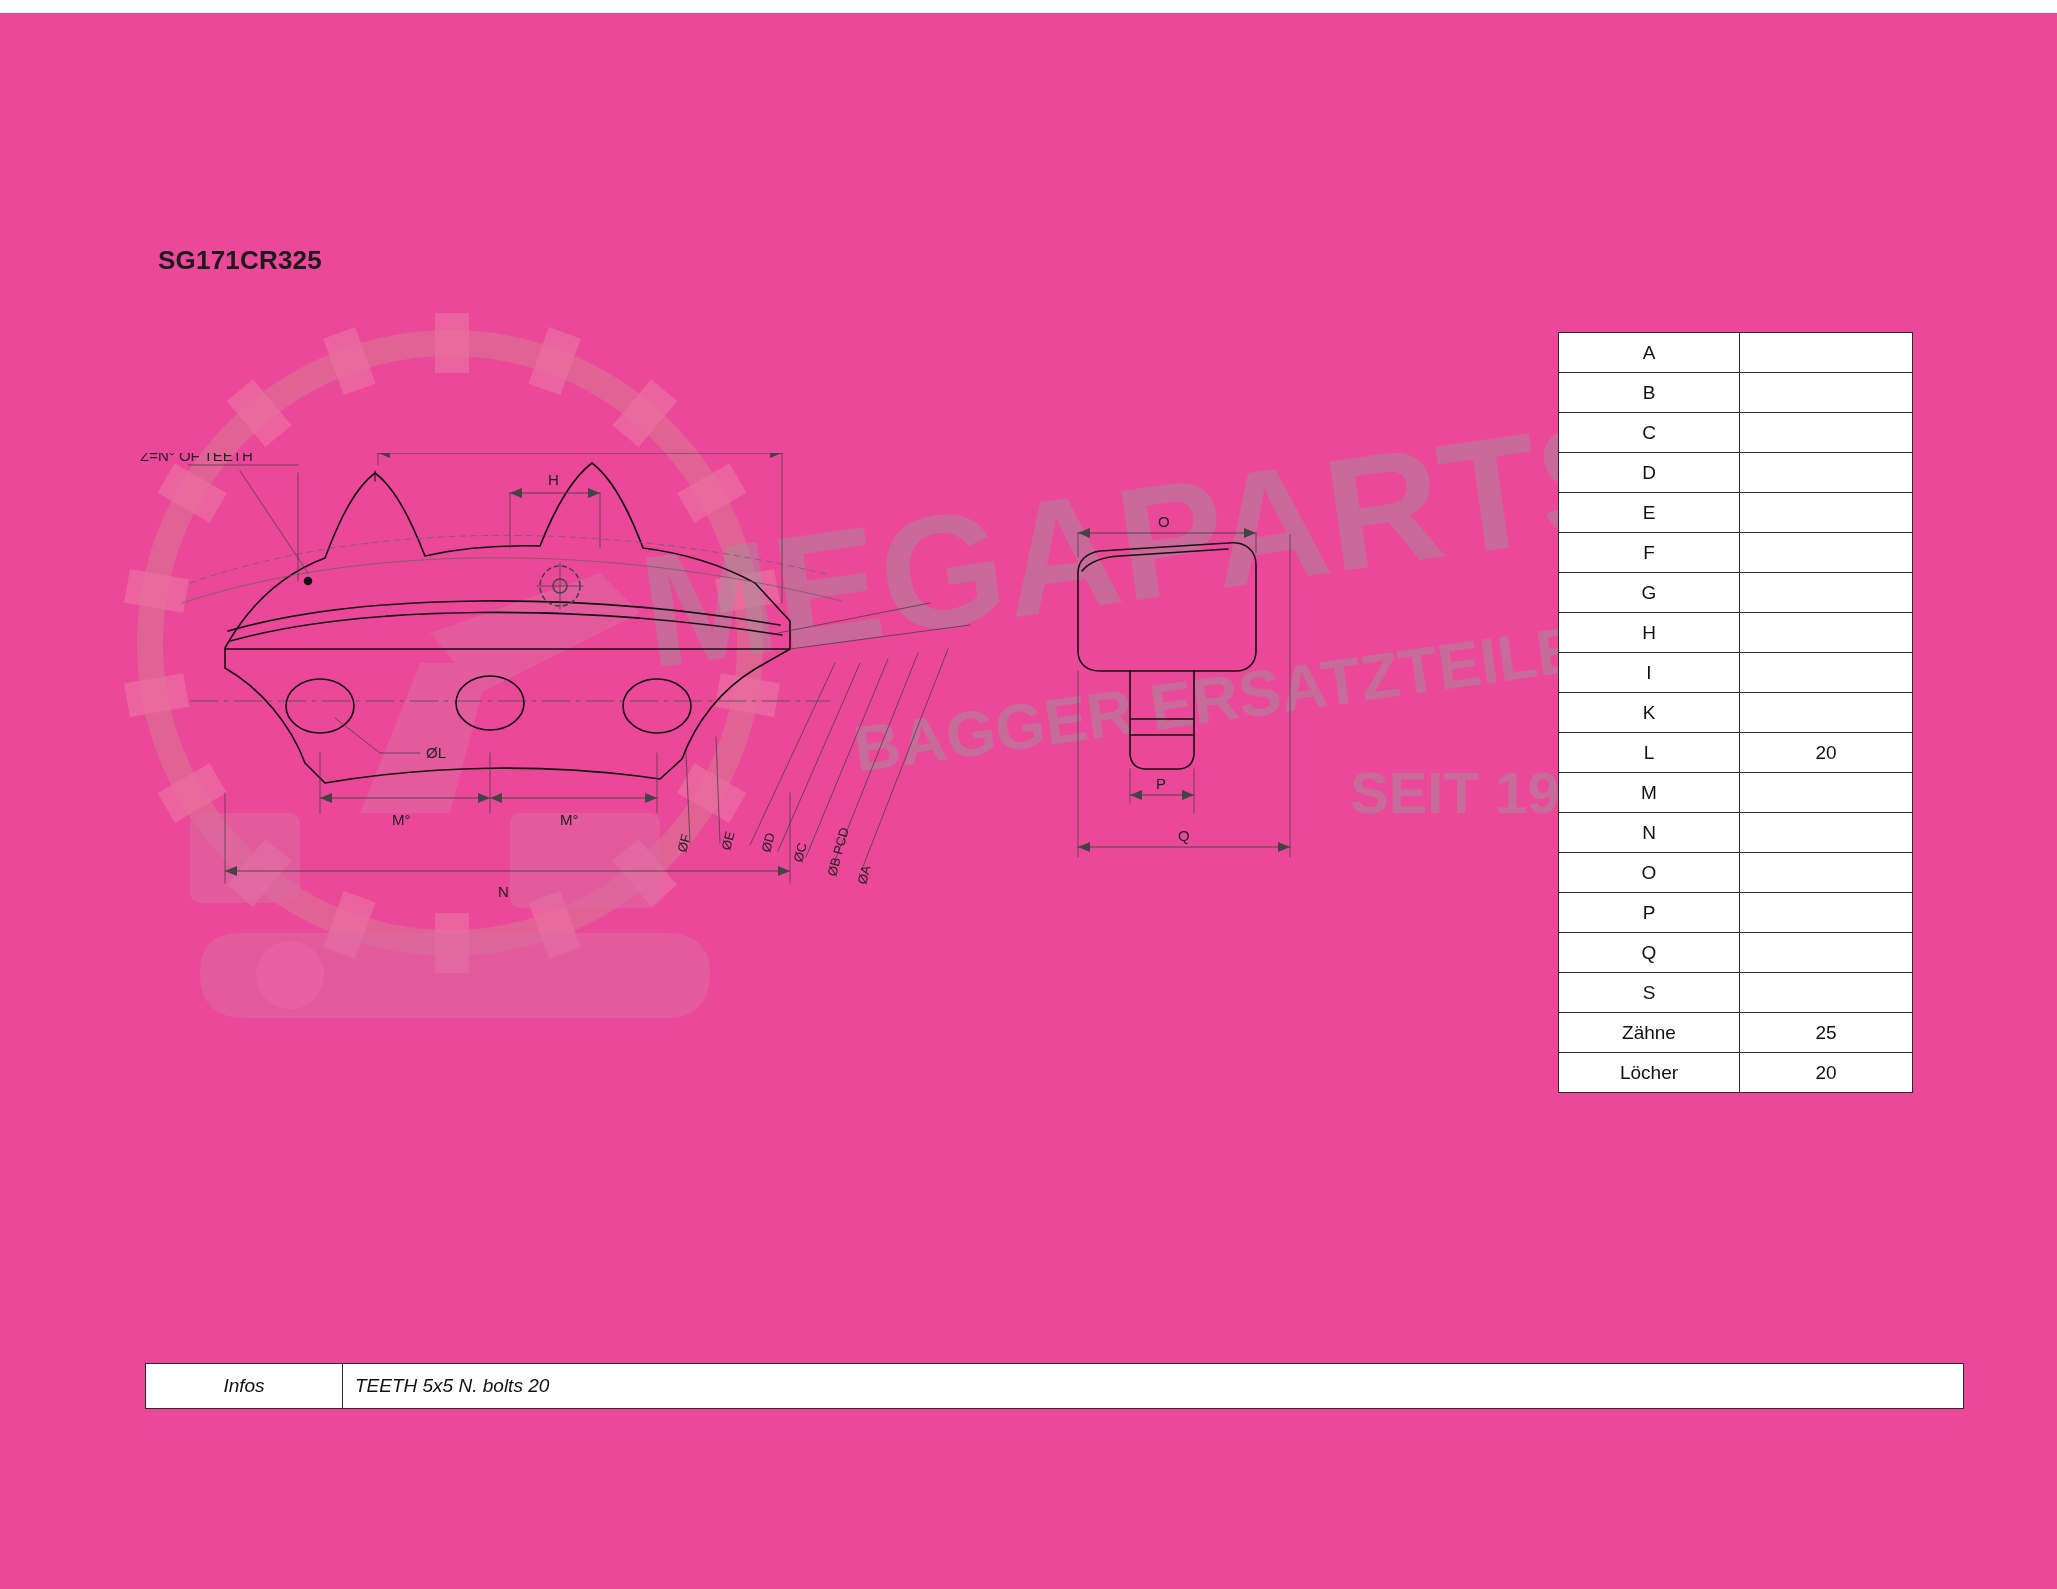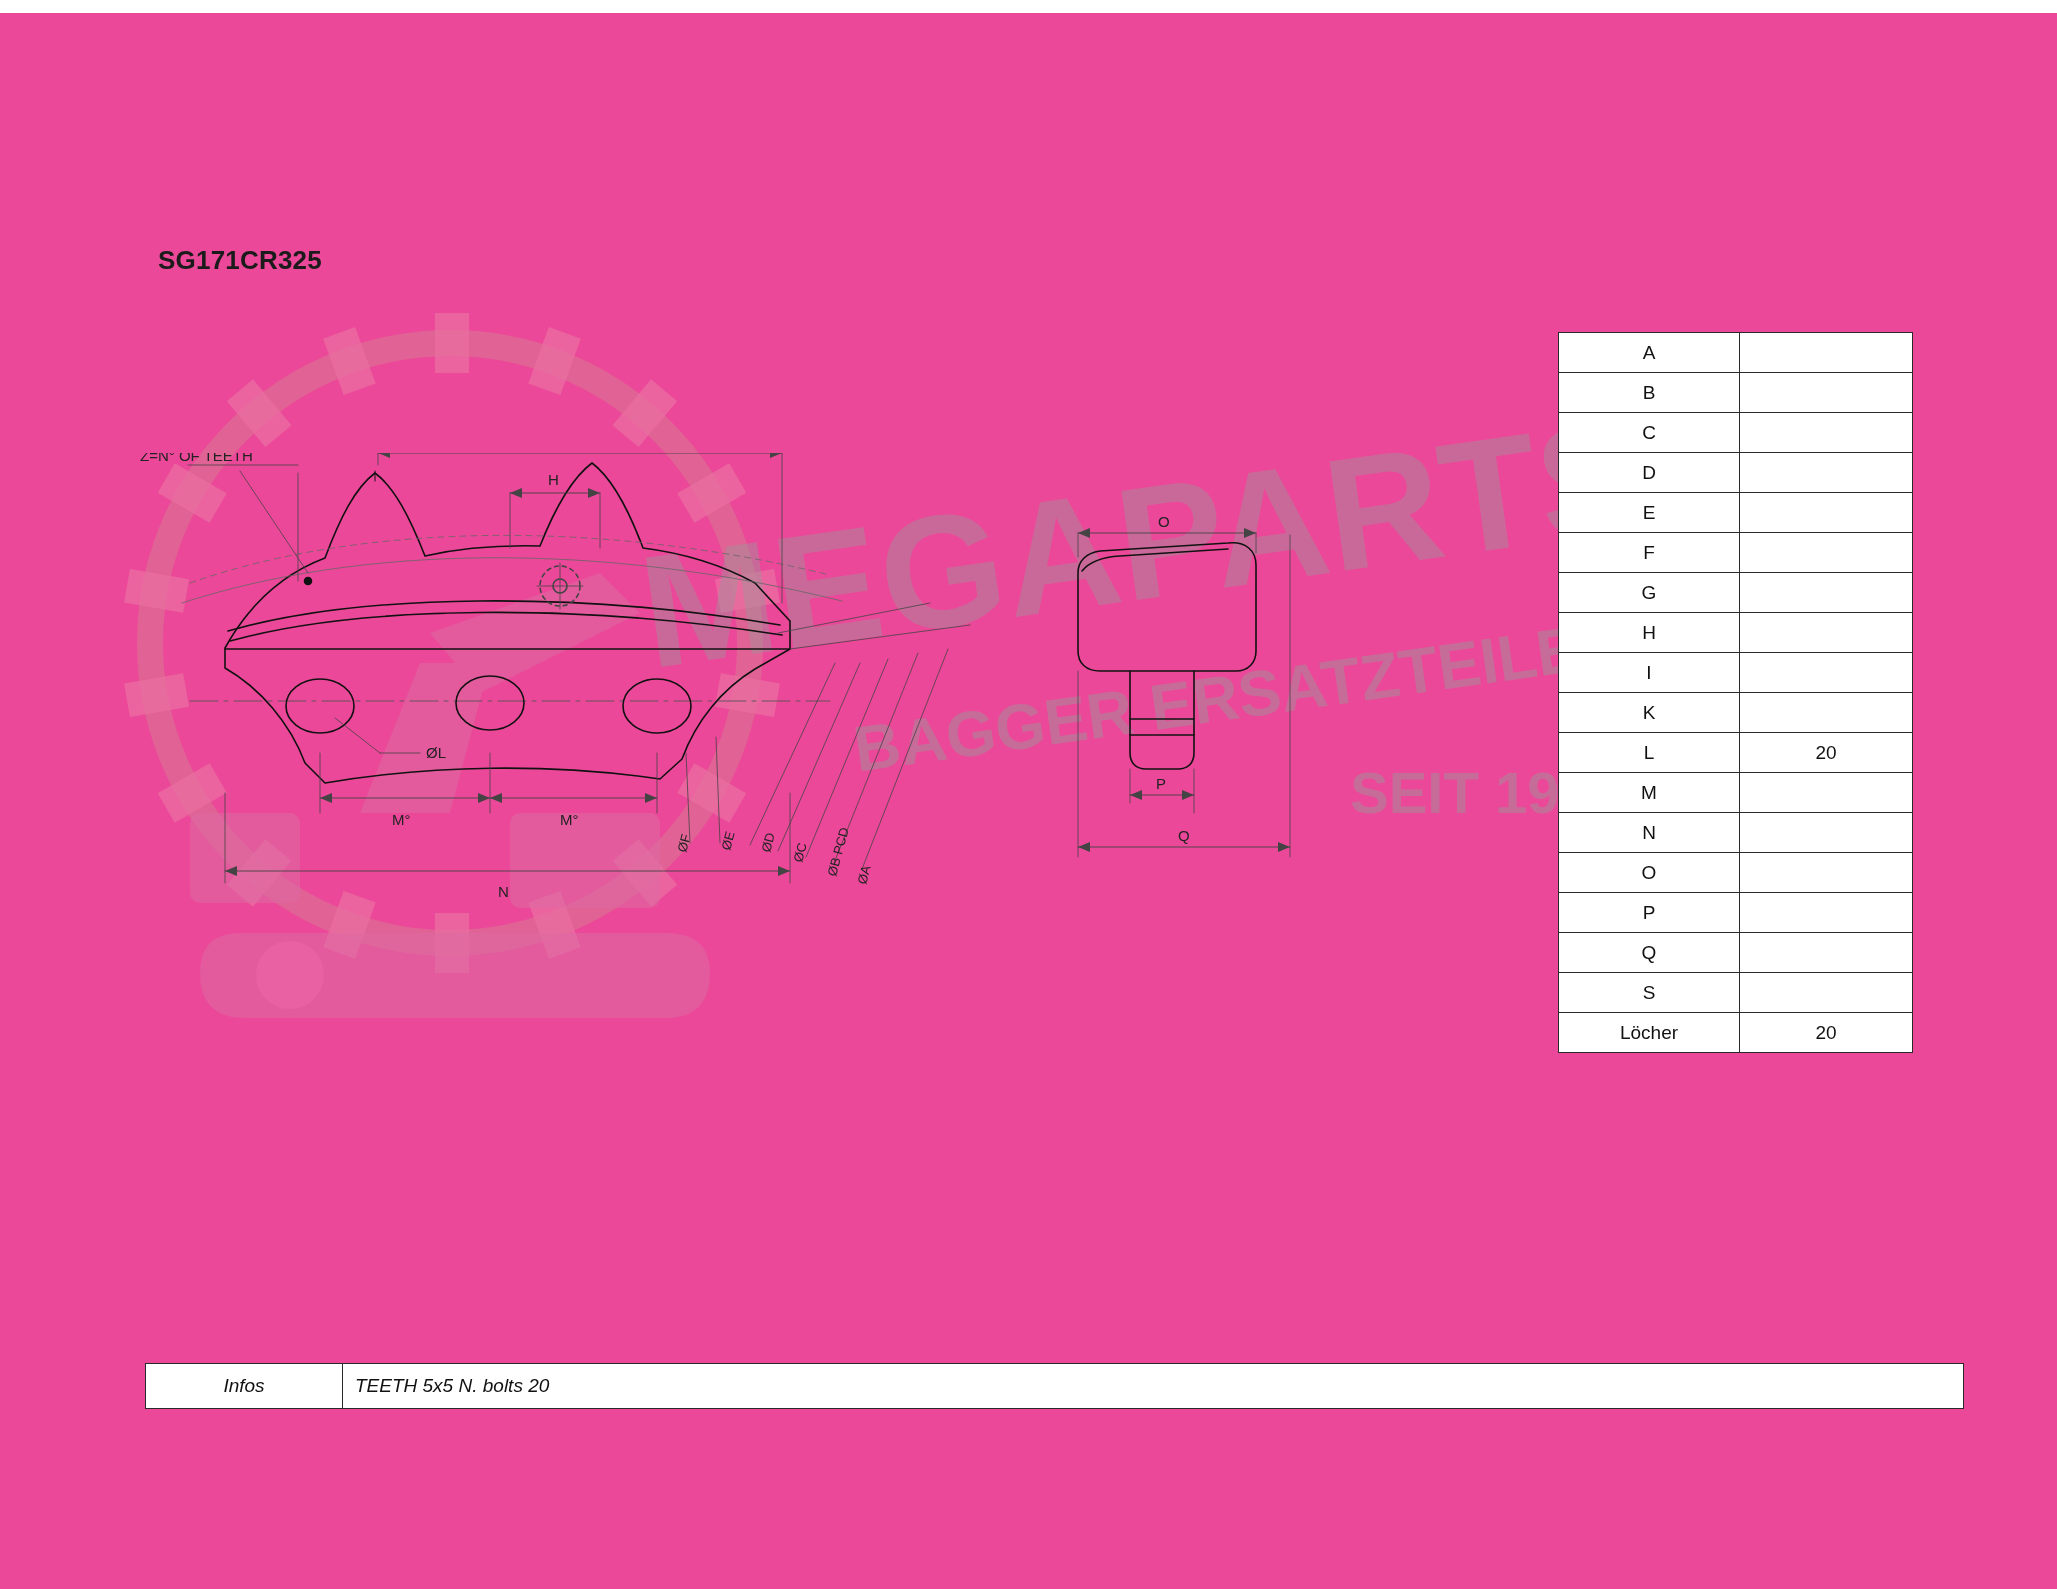--- a/index.html
+++ b/index.html
@@ -387,20 +387,24 @@
         </tr>
       <tr>
           <td class="key">Q</td>
           <td class="val"></td>
         </tr>
       <tr>
           <td class="key">S</td>
           <td class="val"></td>
         </tr>
       <tr>
+          <td class="key">Zähne</td>
+          <td class="val">25</td>
+        </tr>
+      <tr>
           <td class="key">Löcher</td>
           <td class="val">20</td>
         </tr>
     </tbody>
   </table>
 
   <table class="infos-table">
     <tbody>
       <tr>
         <td class="label">Infos</td>

